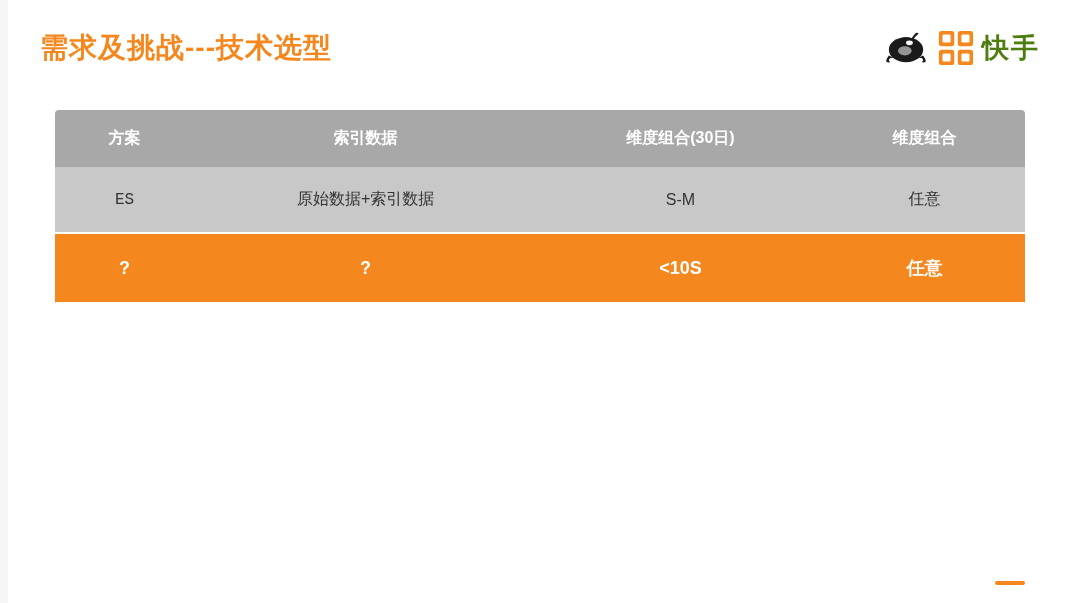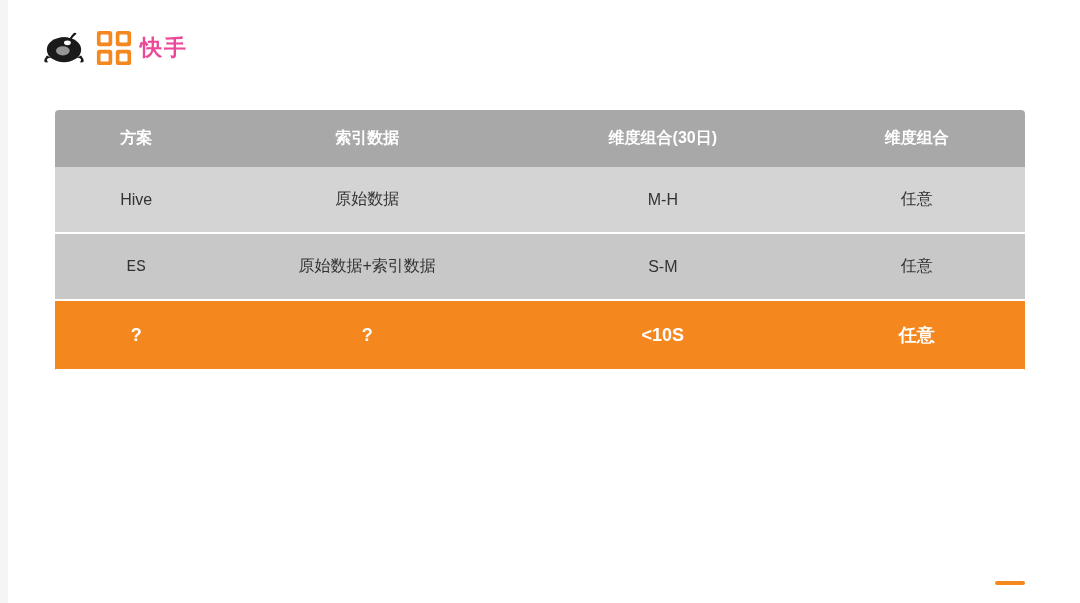--- a/index.html
+++ b/index.html
@@ -48,23 +48,23 @@
       width: 48px;
       height: 40px;
     }
 
     .kuaishou-logo {
       width: 36px;
       height: 36px;
     }
 
     .kuaishou-text {
-      font-size: 22px;
-      font-weight: bold;
-      color: #ec4899;
+      font-size: 27px;
+      font-weight: bold;
+      color: #4d7c0f;
       letter-spacing: 2px;
     }
 
     
     .table-container {
       position: absolute;
       top: 110px;
       left: 55px;
       right: 55px;
       bottom: 70px;
@@ -76,21 +76,21 @@
       border-radius: 4px;
       overflow: hidden;
     }
 
     
     .comparison-table thead tr {
       background: #a8a8a8;
     }
 
     .comparison-table thead th {
-      padding: 18px 32px;
+      padding: 18px 20px;
       text-align: center;
       font-size: 16px;
       font-weight: bold;
       color: #fff;
       border: none;
     }
 
     
     .comparison-table tbody tr {
       border-bottom: 2px solid #ffffff;
@@ -156,20 +156,21 @@
     }
   </style>
 </head>
 <body>
 
 <div class="page">
 
   <div class="side-accent"></div>
 
   <div class="header">
+    <h1 class="title">需求及挑战---技术选型</h1>
     <div class="logo-area">
 
       <svg class="orca-icon" viewBox="0 0 80 70" xmlns="http://www.w3.org/2000/svg">
         <ellipse cx="40" cy="38" rx="30" ry="22" fill="#1a1a1a"></ellipse>
         <ellipse cx="40" cy="30" rx="18" ry="14" fill="#1a1a1a"></ellipse>
         <ellipse cx="46" cy="26" rx="6" ry="4" fill="#ffffff"></ellipse>
 
         <path d="M10 48 Q0 62 12 60 Q6 52 18 52Z" fill="#1a1a1a"></path>
         <path d="M70 48 Q80 62 68 60 Q74 52 62 52Z" fill="#1a1a1a"></path>
 
@@ -197,26 +198,20 @@
     <table class="comparison-table">
       <thead>
         <tr>
           <th>方案</th>
           <th>索引数据</th>
           <th>维度组合(30日)</th>
           <th>维度组合</th>
         </tr>
       </thead>
       <tbody id="table-body">
-      <tr>
-            <td style="background: rgb(212, 212, 212); color: rgb(51, 51, 51);">Hive</td>
-            <td style="background: rgb(212, 212, 212); color: rgb(51, 51, 51);">原始数据</td>
-            <td style="background: rgb(212, 212, 212); color: rgb(51, 51, 51);">M-H</td>
-            <td style="background: rgb(212, 212, 212); color: rgb(51, 51, 51);">任意</td>
-          </tr>
           <tr>
             <td style="background: rgb(200, 200, 200); color: rgb(51, 51, 51); font-family: Liberation Mono, monospace;">ES</td>
             <td style="background: rgb(200, 200, 200); color: rgb(51, 51, 51);">原始数据+索引数据</td>
             <td style="background: rgb(200, 200, 200); color: rgb(51, 51, 51);">S-M</td>
             <td style="background: rgb(200, 200, 200); color: rgb(51, 51, 51);">任意</td>
           </tr>
           <tr class="highlight-row">
             <td>?</td>
             <td>?</td>
             <td>&lt;10S</td>

